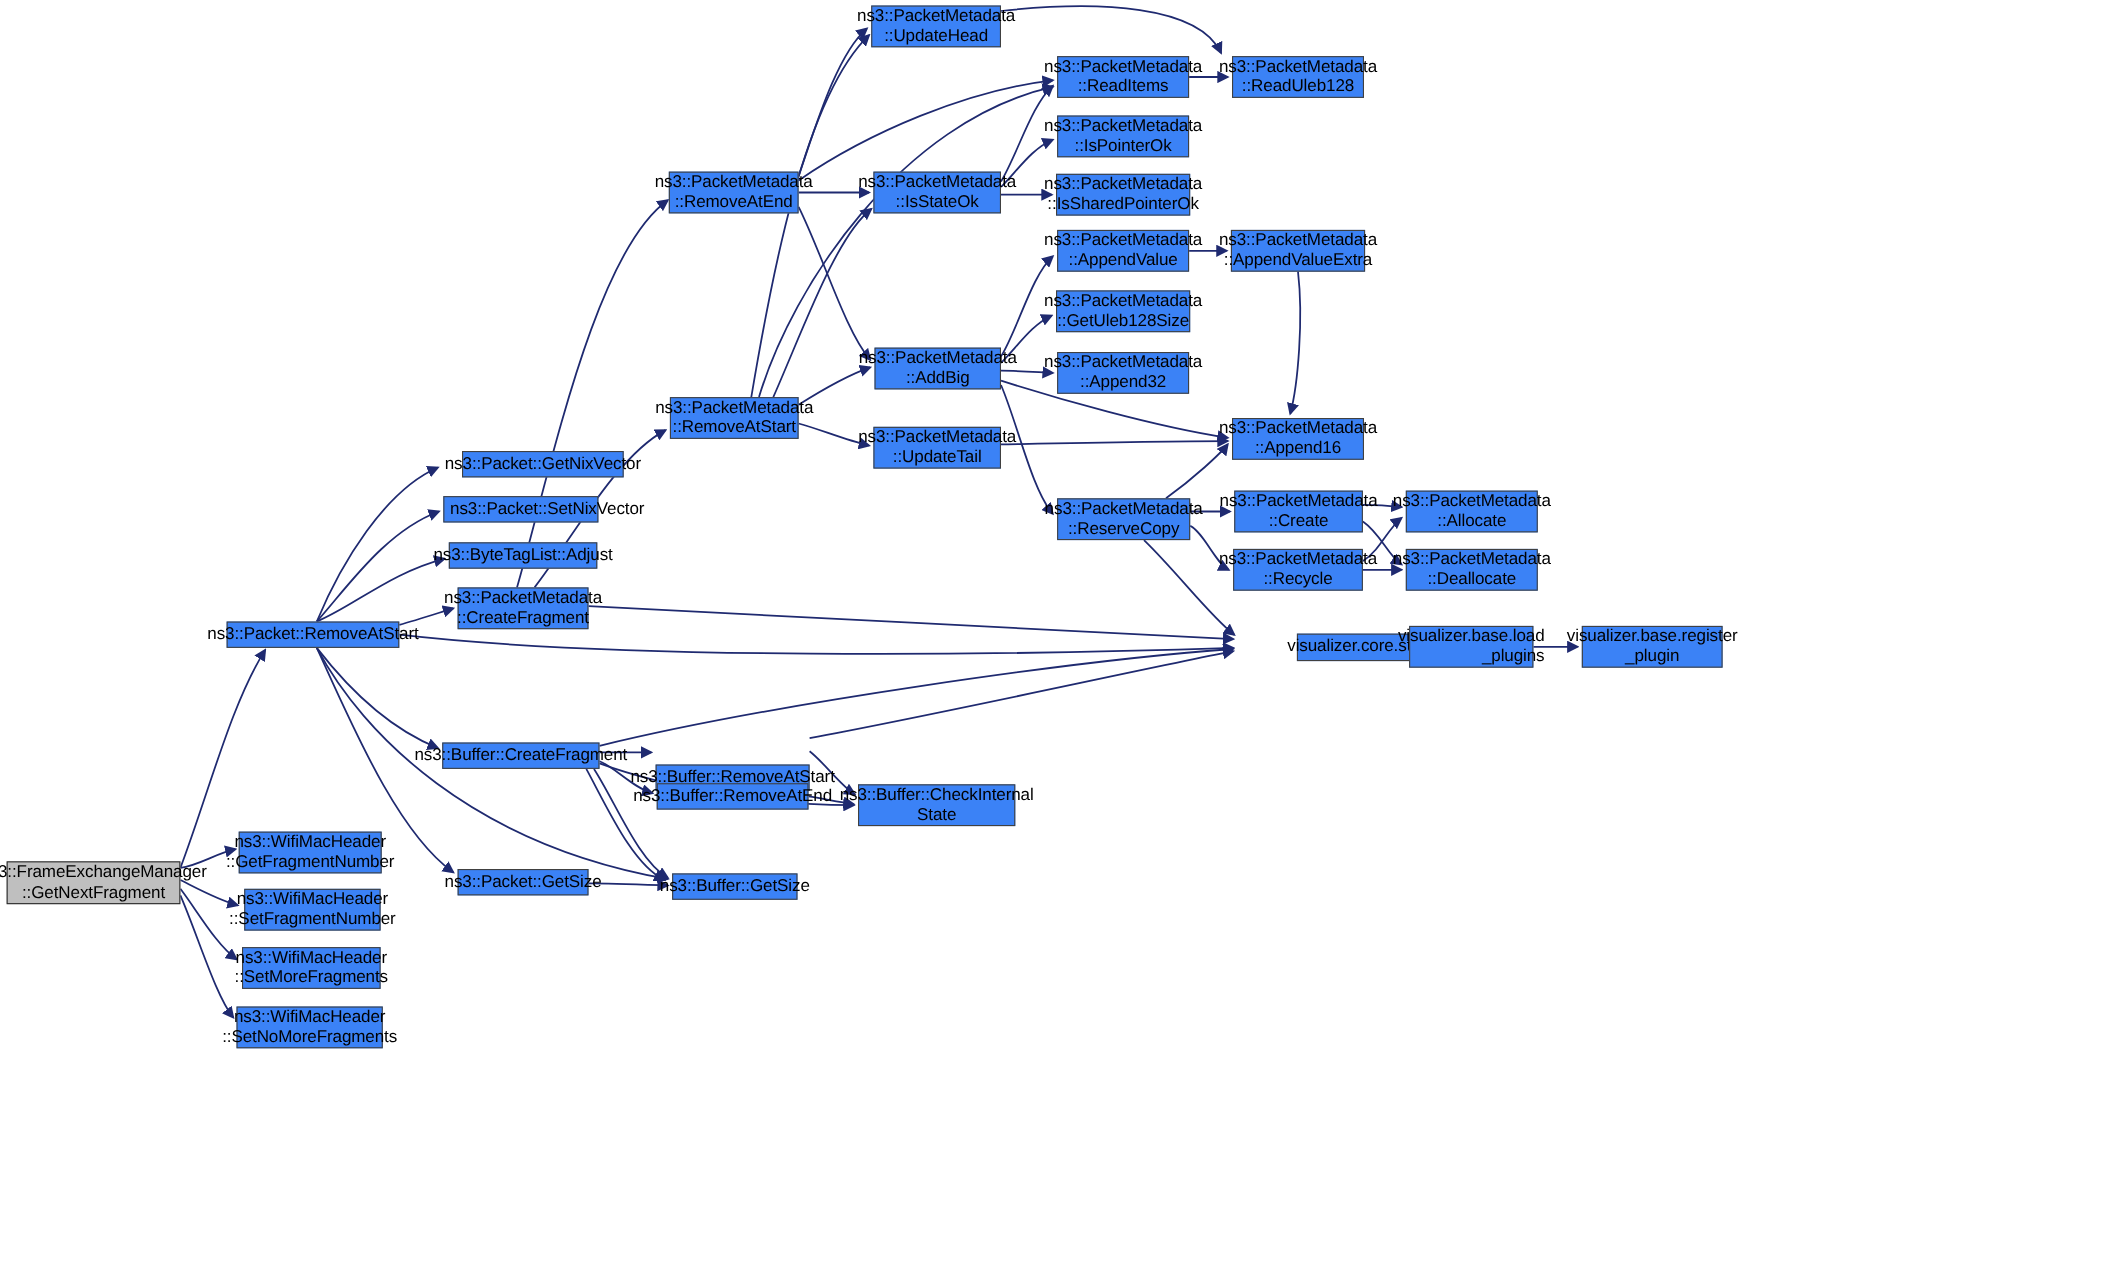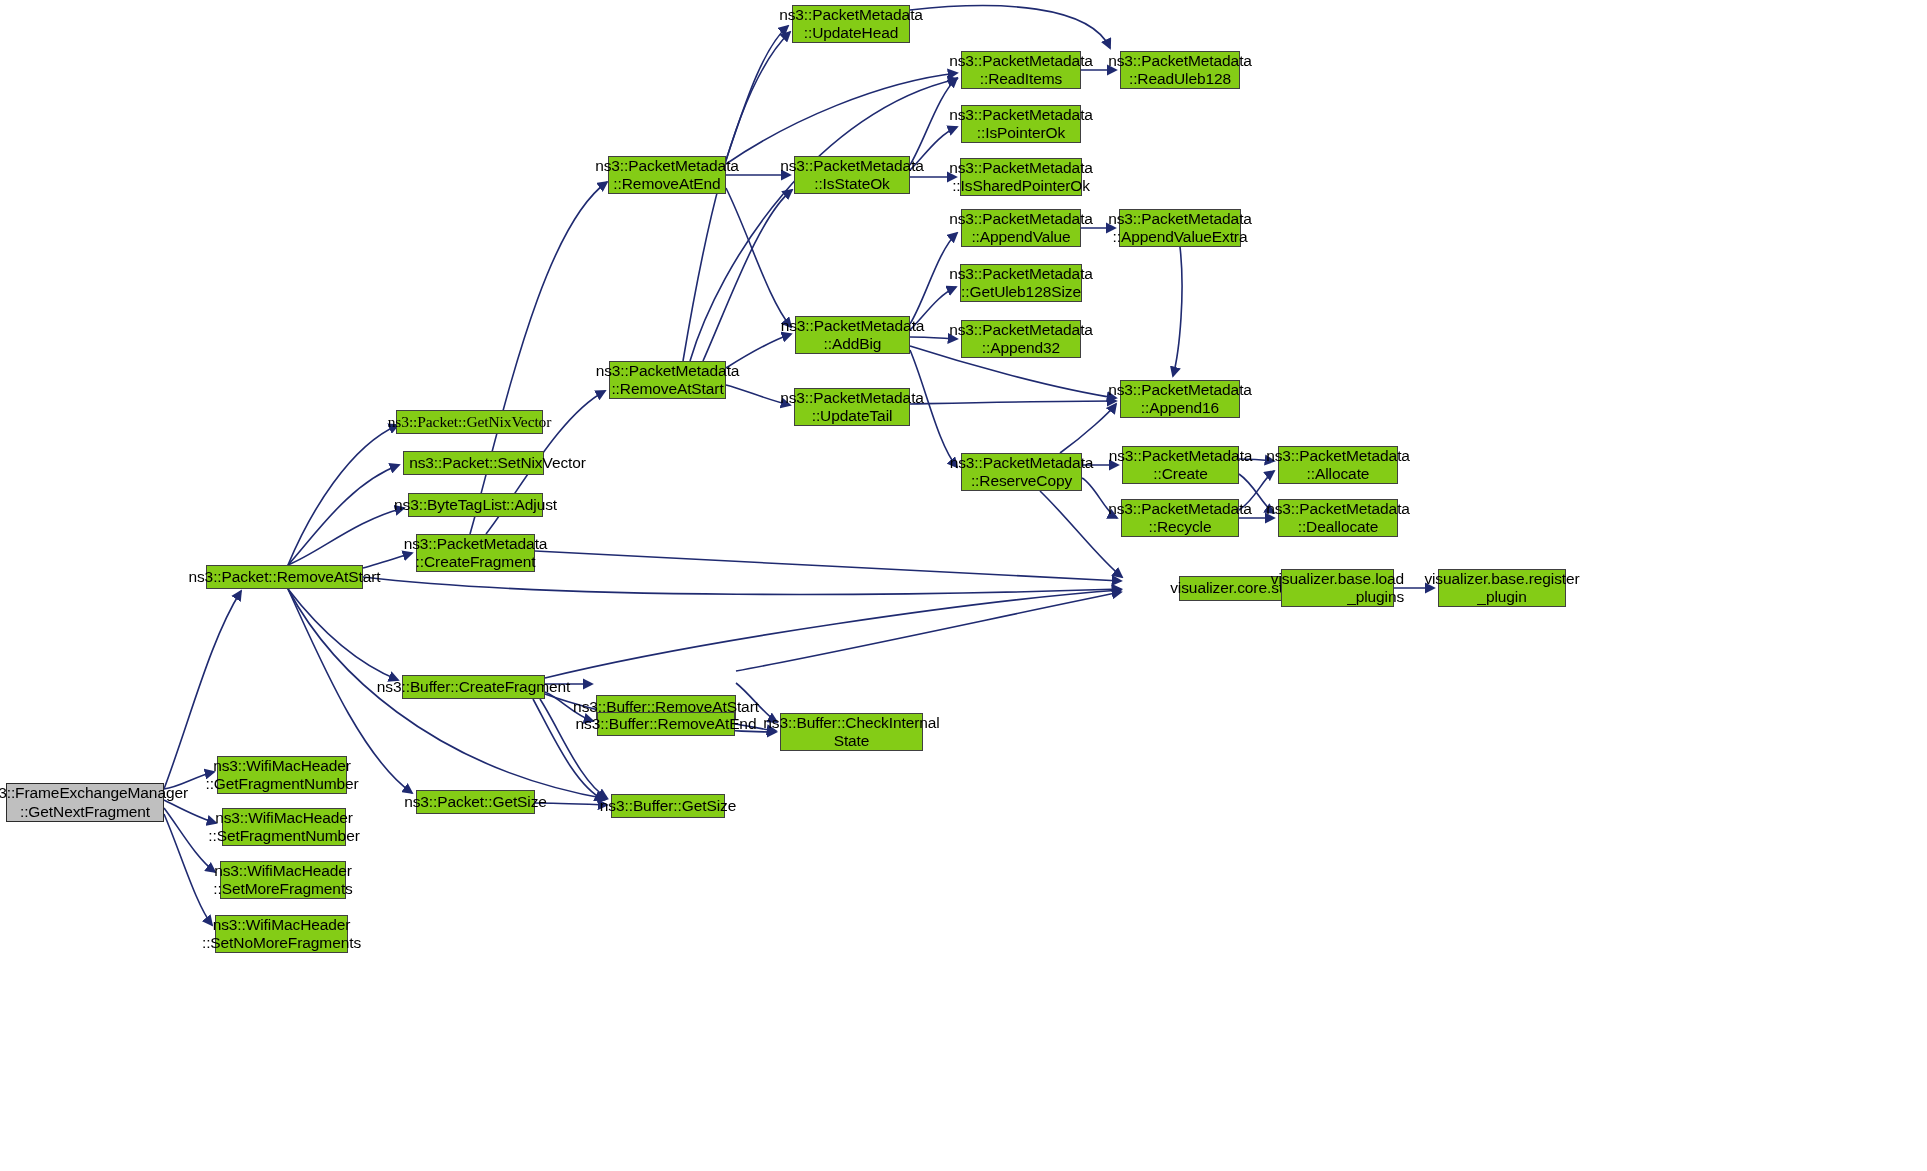--- a/index.html
+++ b/index.html
@@ -20,21 +20,21 @@
     left: 0;
     top: 0;
     width: 1927px;
     height: 1171px;
     pointer-events: none;
   }
   .node {
     position: absolute;
     box-sizing: border-box;
     border: 1px solid #404040;
-    background: #84cc16;
+    background: #3b82f6;
     color: #000000;
     font-size: 15.5px;
     line-height: 1.18;
     display: flex;
     align-items: center;
     justify-content: center;
     text-align: center;
     white-space: pre-line;
     letter-spacing: -0.1px;
   }
@@ -120,21 +120,21 @@
 ::GetNextFragment</div>
       <div class="node" style="left: 217px; top: 756px; width: 130px; height: 38px;">ns3::WifiMacHeader
 ::GetFragmentNumber</div>
       <div class="node" style="left: 222px; top: 808px; width: 124px; height: 38px;">ns3::WifiMacHeader
 ::SetFragmentNumber</div>
       <div class="node" style="left: 220px; top: 861px; width: 126px; height: 38px;">ns3::WifiMacHeader
 ::SetMoreFragments</div>
       <div class="node" style="left: 215px; top: 915px; width: 133px; height: 38px;">ns3::WifiMacHeader
 ::SetNoMoreFragments</div>
       <div class="node" style="left: 206px; top: 565px; width: 157px; height: 24px;">ns3::Packet::RemoveAtStart</div>
-      <div class="node" style="left: 396px; top: 410px; width: 147px; height: 24px; font-family: Liberation Serif, serif;">ns3::Packet::GetNixVector</div>
+      <div class="node" style="left: 420px; top: 410px; width: 147px; height: 24px;">ns3::Packet::GetNixVector</div>
       <div class="node" style="left: 403px; top: 451px; width: 141px; height: 24px; padding-left: 48px;">ns3::Packet::SetNixVector</div>
       <div class="node" style="left: 408px; top: 493px; width: 135px; height: 24px;">ns3::ByteTagList::Adjust</div>
       <div class="node" style="left: 416px; top: 534px; width: 119px; height: 38px;">ns3::PacketMetadata
 ::CreateFragment</div>
       <div class="node" style="left: 402px; top: 675px; width: 143px; height: 24px;">ns3::Buffer::CreateFragment</div>
       <div class="node" style="left: 416px; top: 790px; width: 119px; height: 24px;">ns3::Packet::GetSize</div>
       <div class="node" style="left: 596px; top: 671px; width: 140px; height: 24px; margin-top: 24px;">ns3::Buffer::RemoveAtStart</div>
       <div class="node" style="left: 597px; top: 712px; width: 138px; height: 24px;">ns3::Buffer::RemoveAtEnd</div>
       <div class="node" style="left: 611px; top: 794px; width: 114px; height: 24px;">ns3::Buffer::GetSize</div>
       <div class="node" style="left: 780px; top: 713px; width: 143px; height: 38px;">ns3::Buffer::CheckInternal

